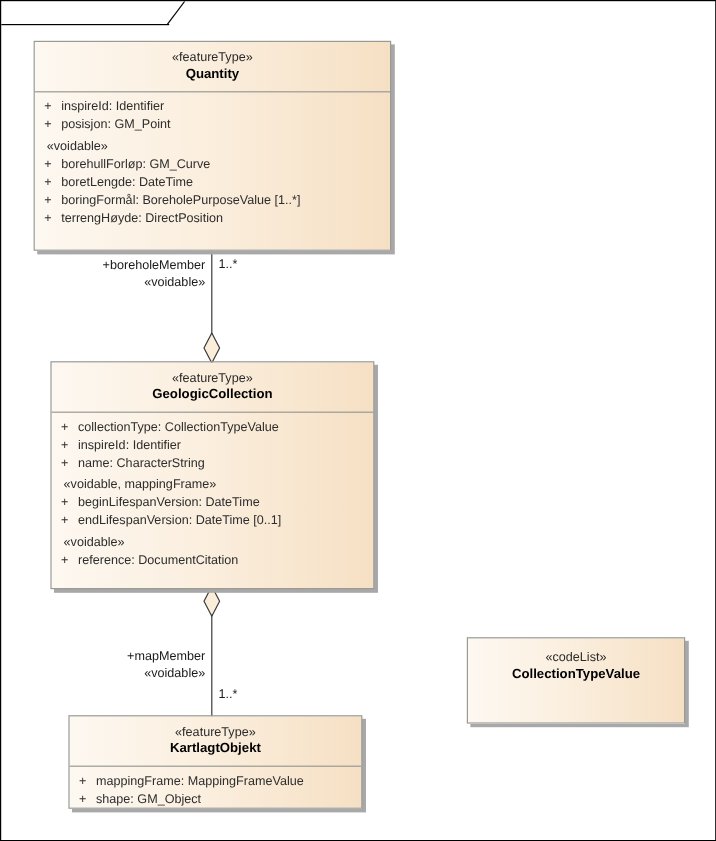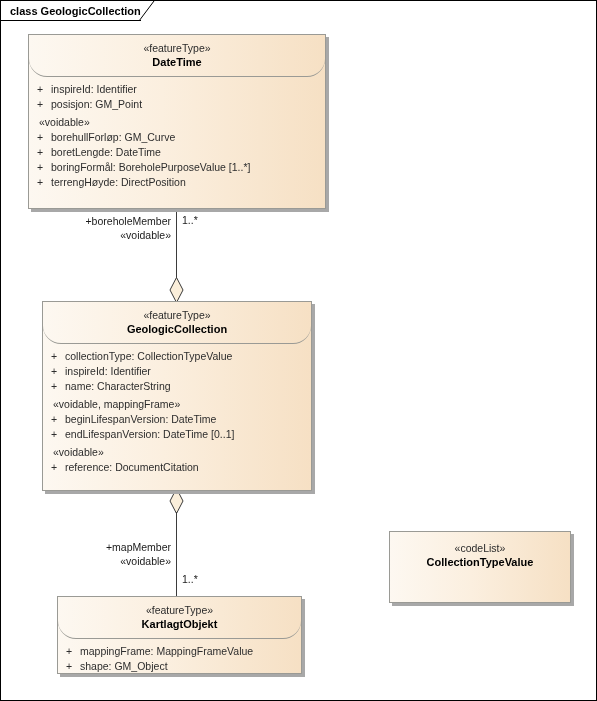--- a/index.html
+++ b/index.html
@@ -57,21 +57,20 @@
     box-sizing: border-box;
     border: 1px solid #9a9a95;
     background: linear-gradient(to right, #fdf8f1 0%, #fbefdf 45%, #f6e0c4 100%);
     box-shadow: 3px 3px 0 0 #a8a8a8;
   }
   .uml-header {
     box-sizing: border-box;
     text-align: center;
     padding: 6px 4px 6px 4px;
     border-bottom: 1px solid #9a9a95;
-    border-radius: 18px;
   }
   .uml-header.no-divider {
     border-bottom: none;
   }
   .stereotype {
     font-size: 10.5px;
     color: #2b2b2b;
     line-height: 14px;
   }
   .class-name {
@@ -126,23 +125,20 @@
   }
   .diamond {
     position: absolute;
   }
 </style>
 </head>
 <body>
 
 <div id="diagram">
 
-  <div class="title-tab">
-    <span>class GeologicCollection</span>
-  </div>
   <div class="title-tab-underline"></div>
   <svg class="title-tab-slant" viewBox="0 0 16 20">
     <line x1="0" y1="20" x2="15" y2="0" stroke="#000000" stroke-width="1"></line>
   </svg>
 
   <div class="conn-line" style="left:175px; top:208px; height:72px;"></div>
   <svg class="diamond" style="left:168px; top:276px; width:15px; height:26px;" viewBox="0 0 15 26">
     <polygon points="7.5,0.5 14,13 7.5,25.5 1,13" fill="#faeeda" stroke="#3b3b3b" stroke-width="1"></polygon>
   </svg>
   <div class="conn-label right-align" style="left:36px; top:213px; width:134px;">
@@ -157,21 +153,21 @@
   <div class="conn-line" style="left:175px; top:511px; height:85px;"></div>
   <div class="conn-label right-align" style="left:36px; top:539px; width:134px;">
     <div>+mapMember</div>
     <div>«voidable»</div>
   </div>
   <div class="conn-label" style="left:181px; top:571px;">1..*</div>
 
   <div class="uml-class" style="left:27px; top:33px; width:298px; height:175px;">
     <div class="uml-header">
       <div class="stereotype">«featureType»</div>
-      <div class="class-name">DateTime</div>
+      <div class="class-name">Quantity</div>
     </div>
     <div class="uml-body">
       <div class="attr-row">
         <span class="attr-vis">+</span>
         <span class="attr-text">inspireId: Identifier</span>
       </div>
       <div class="attr-row">
         <span class="attr-vis">+</span>
         <span class="attr-text">posisjon: GM_Point</span>
       </div>

